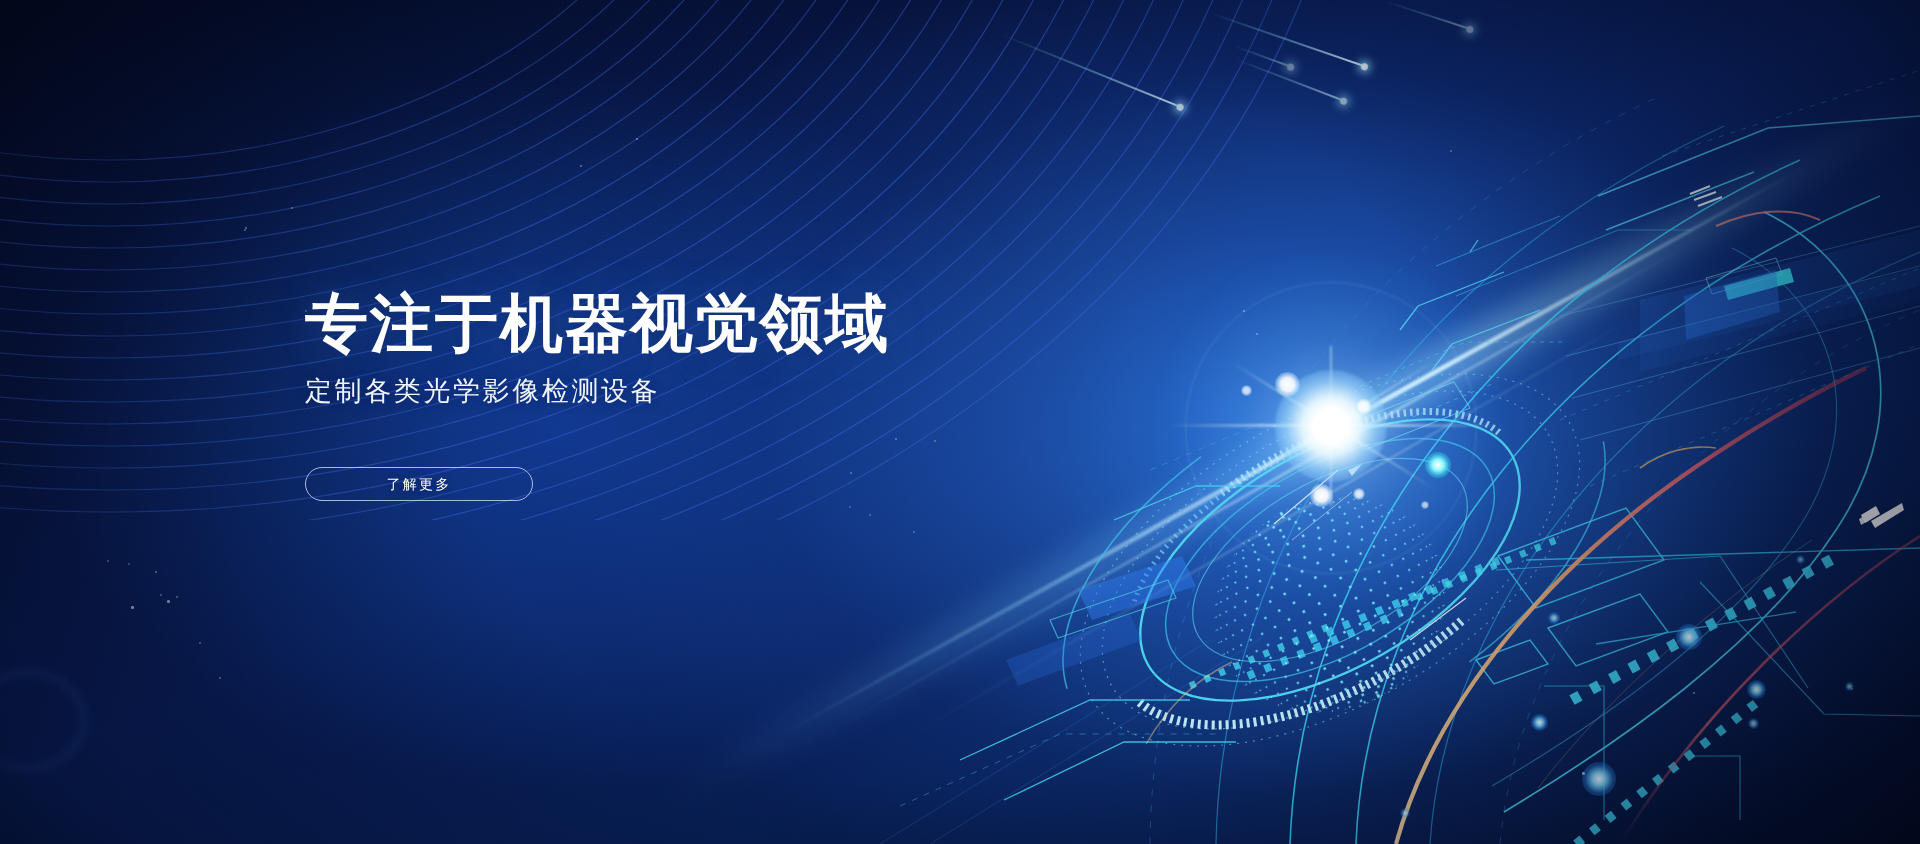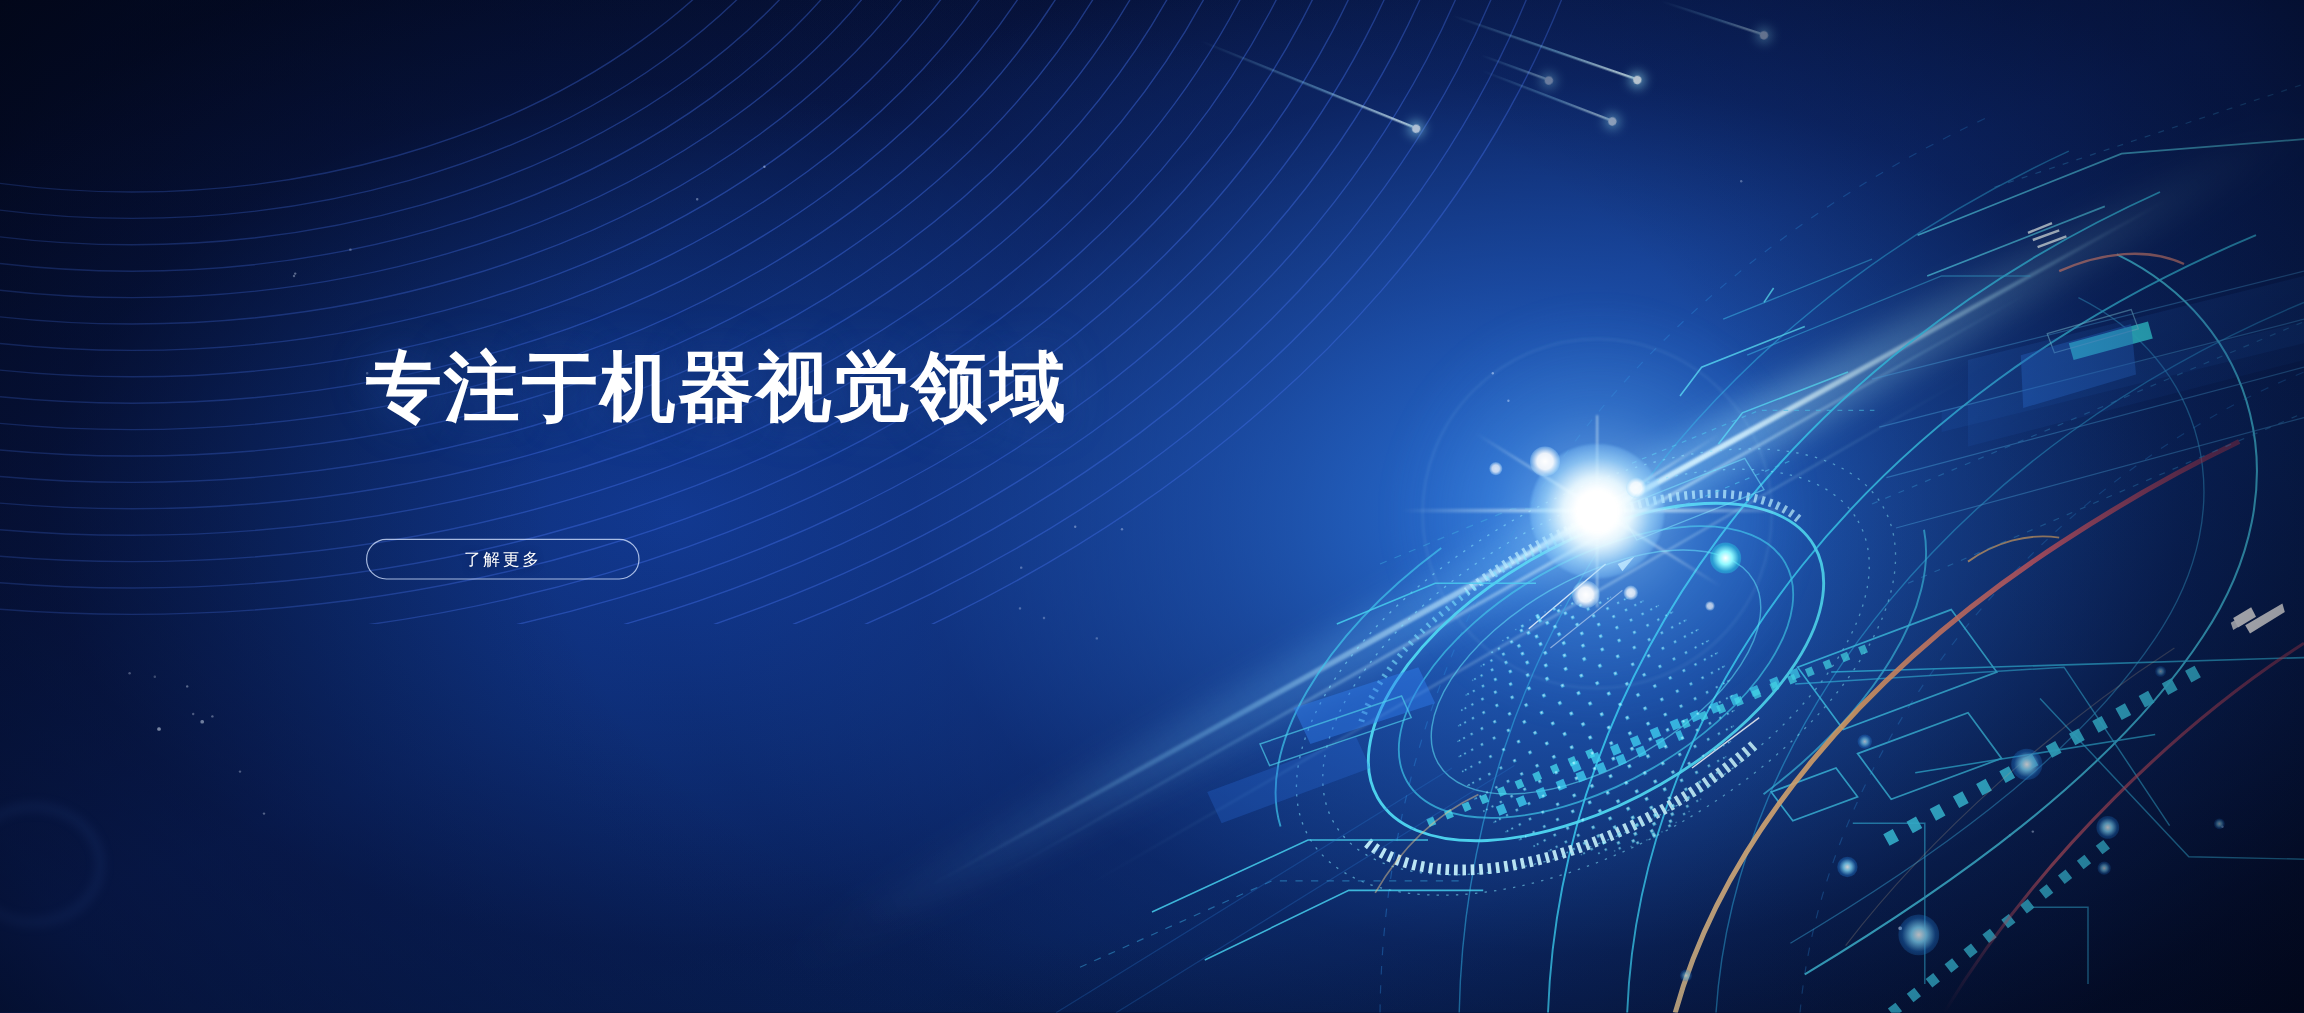--- a/index.html
+++ b/index.html
@@ -141,21 +141,21 @@
     font-weight:normal;
     color:#eef4ff;
     letter-spacing:2.6px;
     line-height:1;
     white-space:nowrap;
     text-shadow:0 1px 10px rgba(8,30,90,0.7);
   }
 
   .cta {
     display:block;
-    margin-top:94px;
+    margin-top:62px;
     width:228px; height:34px;
     line-height:32px;
     text-align:center;
     border:1px solid rgba(210,226,255,0.78);
     border-radius:17px;
     background:transparent;
     color:#ffffff;
     font-size:14px;
     letter-spacing:2.2px;
     font-family:"Liberation Sans","DejaVu Sans",sans-serif;
@@ -927,18 +927,19 @@
     <svg viewBox="0 0 52 40" aria-hidden="true">
       <path d="M5,18 L20,9 L24,17 L9,26 Z" fill="#ffffff"></path>
       <path d="M15,24 L46,6 L48,13 L19,31 Z" fill="#ffffff"></path>
       <path d="M3,22 L13,16 L15,22 L5,28 Z" fill="#ffffff" opacity="0.9"></path>
     </svg>
   </div>
 
   <div class="content">
     <h1 class="headline">专注于机器视觉领域</h1>
 
+    <p class="subtitle">定制各类光学影像检测设备</p>
 
     <button class="cta">了解更多</button>
   </div>
 
   <div class="vignette"></div>
 </div>
 
 </body></html>

